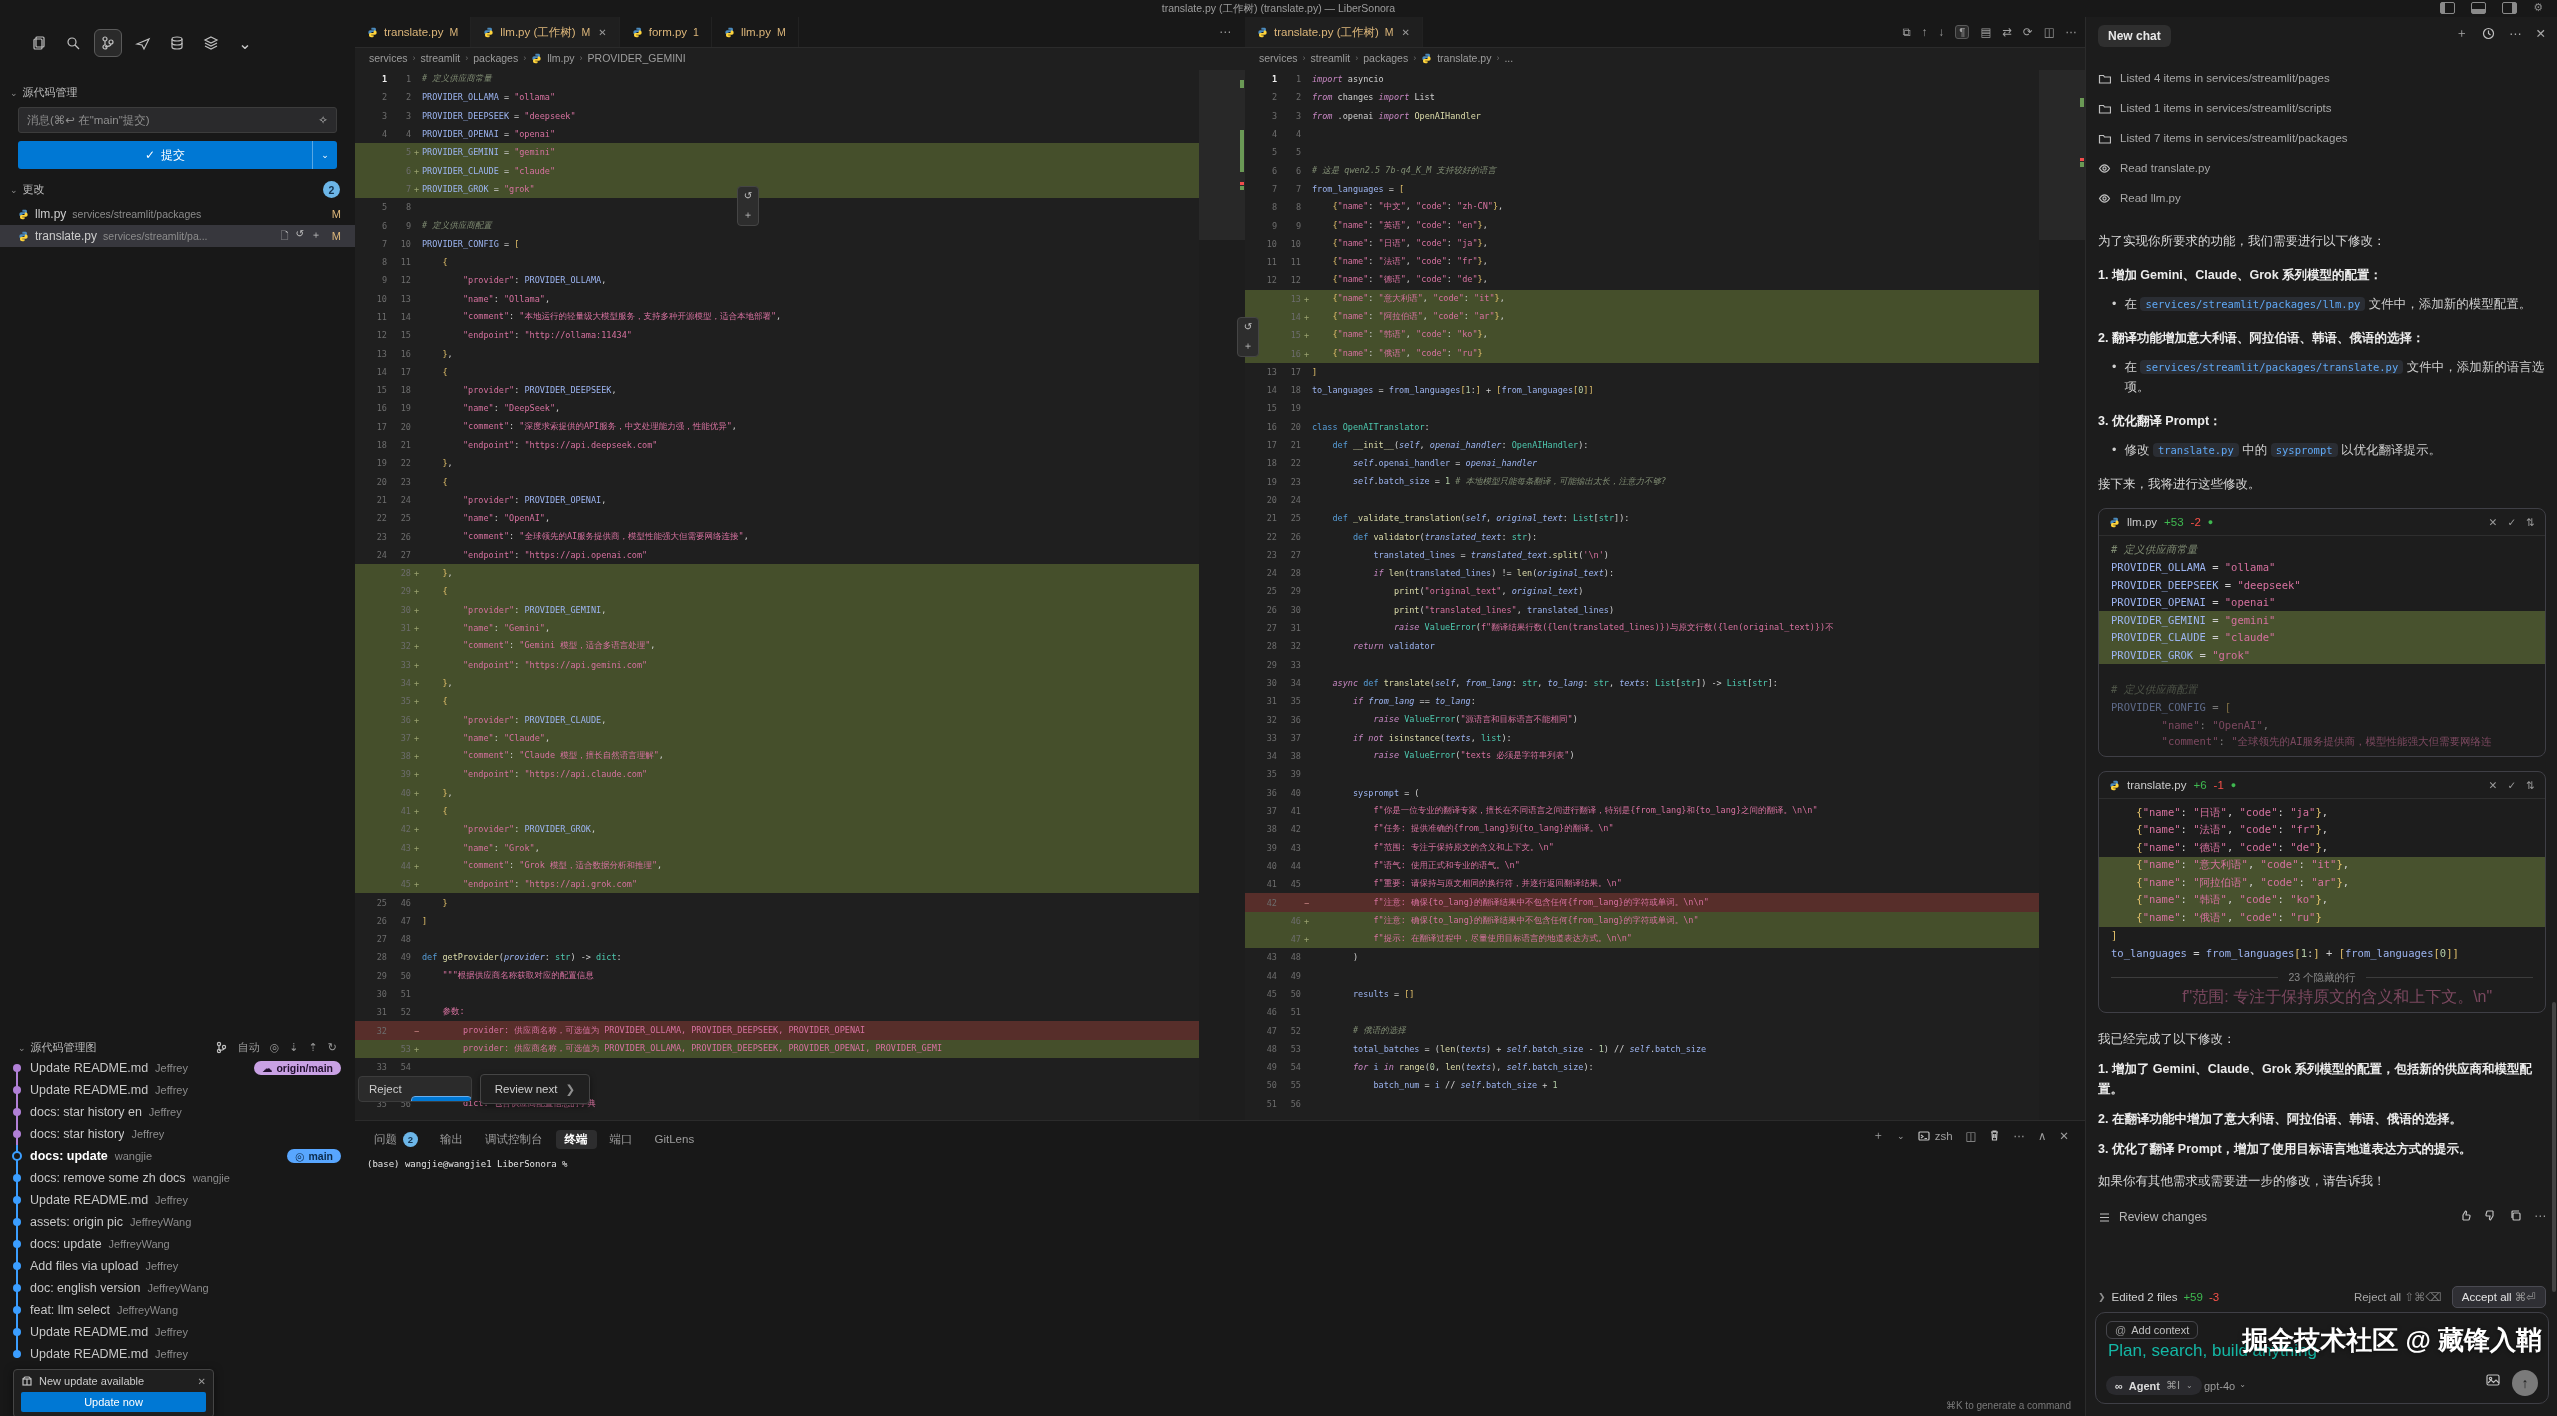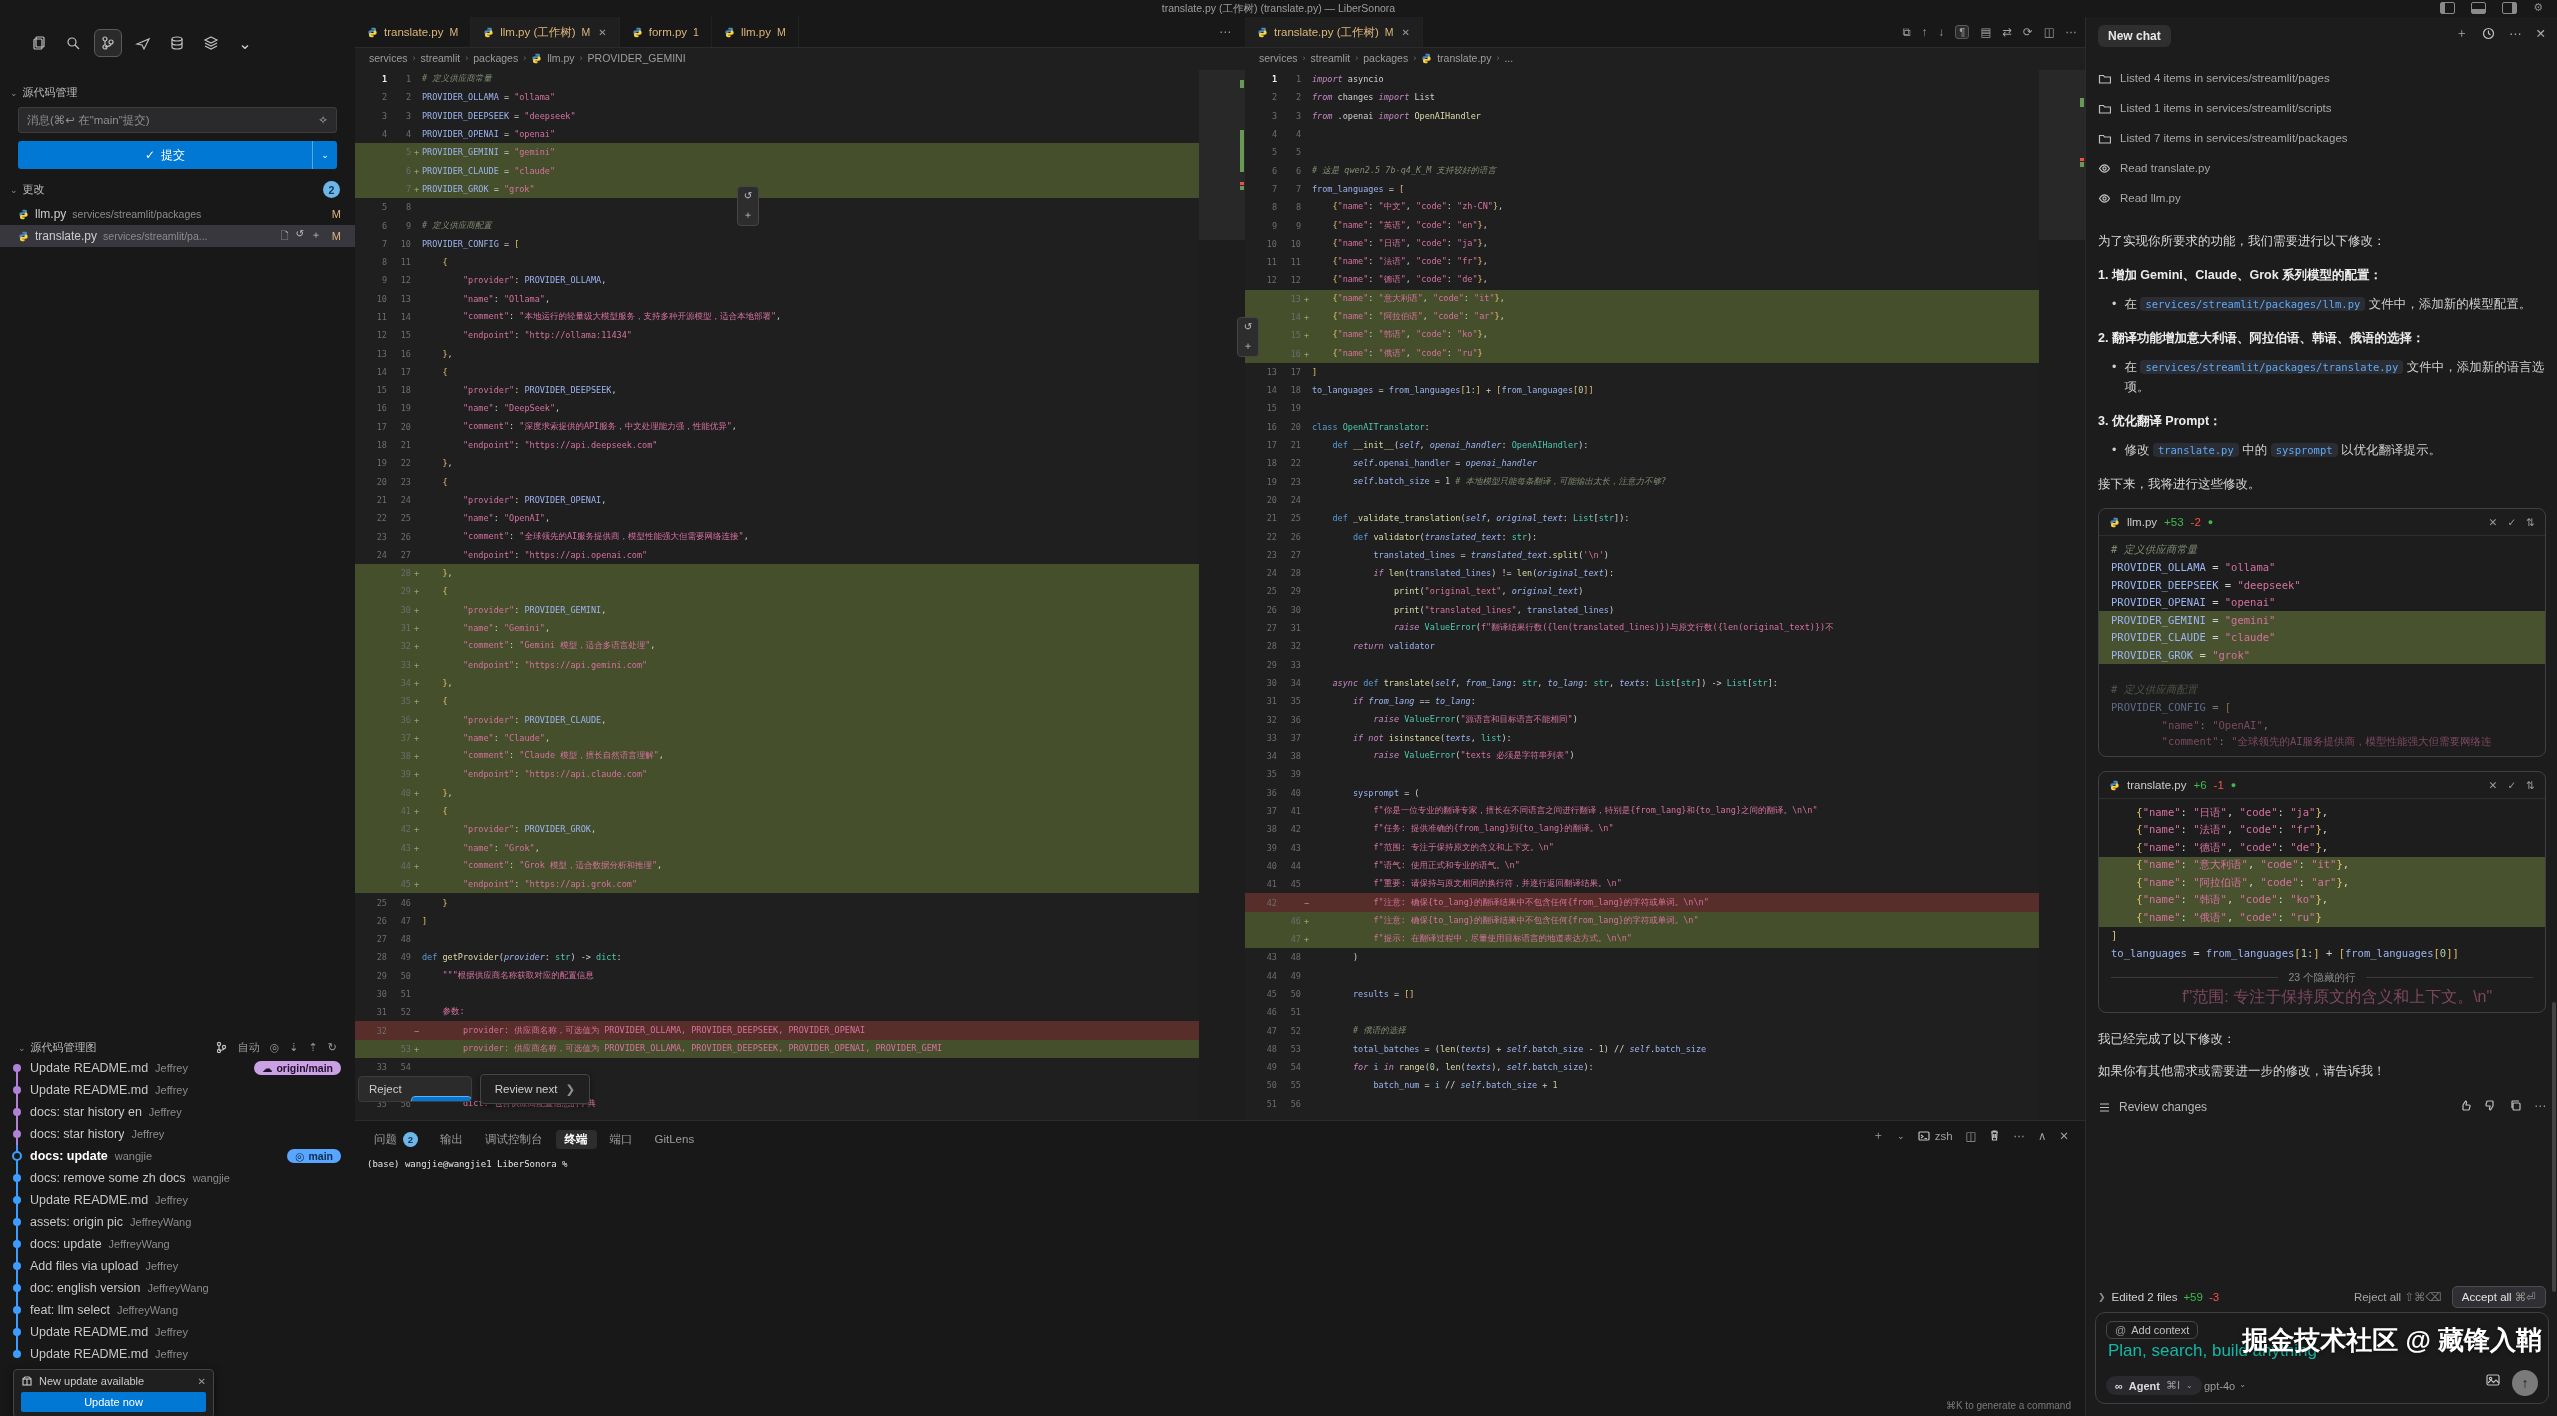--- a/index.html
+++ b/index.html
@@ -858,20 +858,25 @@
             <div class="ccl hl"><pre><span class="tk-w">    </span><span class="tk-y">{</span><span class="tk-s">"name"</span><span class="tk-w">: </span><span class="tk-s">"韩语"</span><span class="tk-w">, </span><span class="tk-s">"code"</span><span class="tk-w">: </span><span class="tk-s">"ko"</span><span class="tk-y">}</span><span class="tk-w">,</span></pre></div>
             <div class="ccl hl"><pre><span class="tk-w">    </span><span class="tk-y">{</span><span class="tk-s">"name"</span><span class="tk-w">: </span><span class="tk-s">"俄语"</span><span class="tk-w">, </span><span class="tk-s">"code"</span><span class="tk-w">: </span><span class="tk-s">"ru"</span><span class="tk-y">}</span></pre></div>
             <div class="ccl"><pre><span class="tk-y">]</span></pre></div>
             <div class="ccl"><pre><span class="tk-v">to_languages</span><span class="tk-w"> = </span><span class="tk-v">from_languages</span><span class="tk-y">[</span><span class="tk-n">1</span><span class="tk-w">:</span><span class="tk-y">]</span><span class="tk-w"> + </span><span class="tk-y">[</span><span class="tk-v">from_languages</span><span class="tk-y">[</span><span class="tk-n">0</span><span class="tk-y">]</span><span class="tk-y">]</span></pre></div>
           </div>
           <div class="hiddenrow">23 个隐藏的行</div>
           <div class="ccl fade" style="padding-bottom: 6px;"><pre><span class="tk-w">                </span><span class="tk-s">f"范围: 专注于保持原文的含义和上下文。\n"</span></pre></div>
         </div>
       </div>
     <div class="chat-p" style="margin-top:16px;">我已经完成了以下修改：</div>
+    <div id="done-list">
+        <div class="done-item">1. 增加了 Gemini、Claude、Grok 系列模型的配置，包括新的供应商和模型配置。</div>
+        <div class="done-item">2. 在翻译功能中增加了意大利语、阿拉伯语、韩语、俄语的选择。</div>
+        <div class="done-item">3. 优化了翻译 Prompt，增加了使用目标语言地道表达方式的提示。</div>
+      </div>
     <div class="chat-p" style="margin-top:12px;">如果你有其他需求或需要进一步的修改，请告诉我！</div>
     <div id="review-row">
       <svg class="ic" width="13" height="13">
           <path d="M2 3h9M2 6.5h9M2 10h9"></path>
         </svg>
       <span>Review changes</span>
       <span class="ric">
         <span><svg class="ic" width="13" height="13">
               <path d="M4 6v5M4 6l2.5-4c.8 0 1.2.7 1 1.5L7 6h3c.7 0 1.2.6 1 1.3l-.8 3c-.1.4-.5.7-1 .7H4"></path>
             </svg></span>

